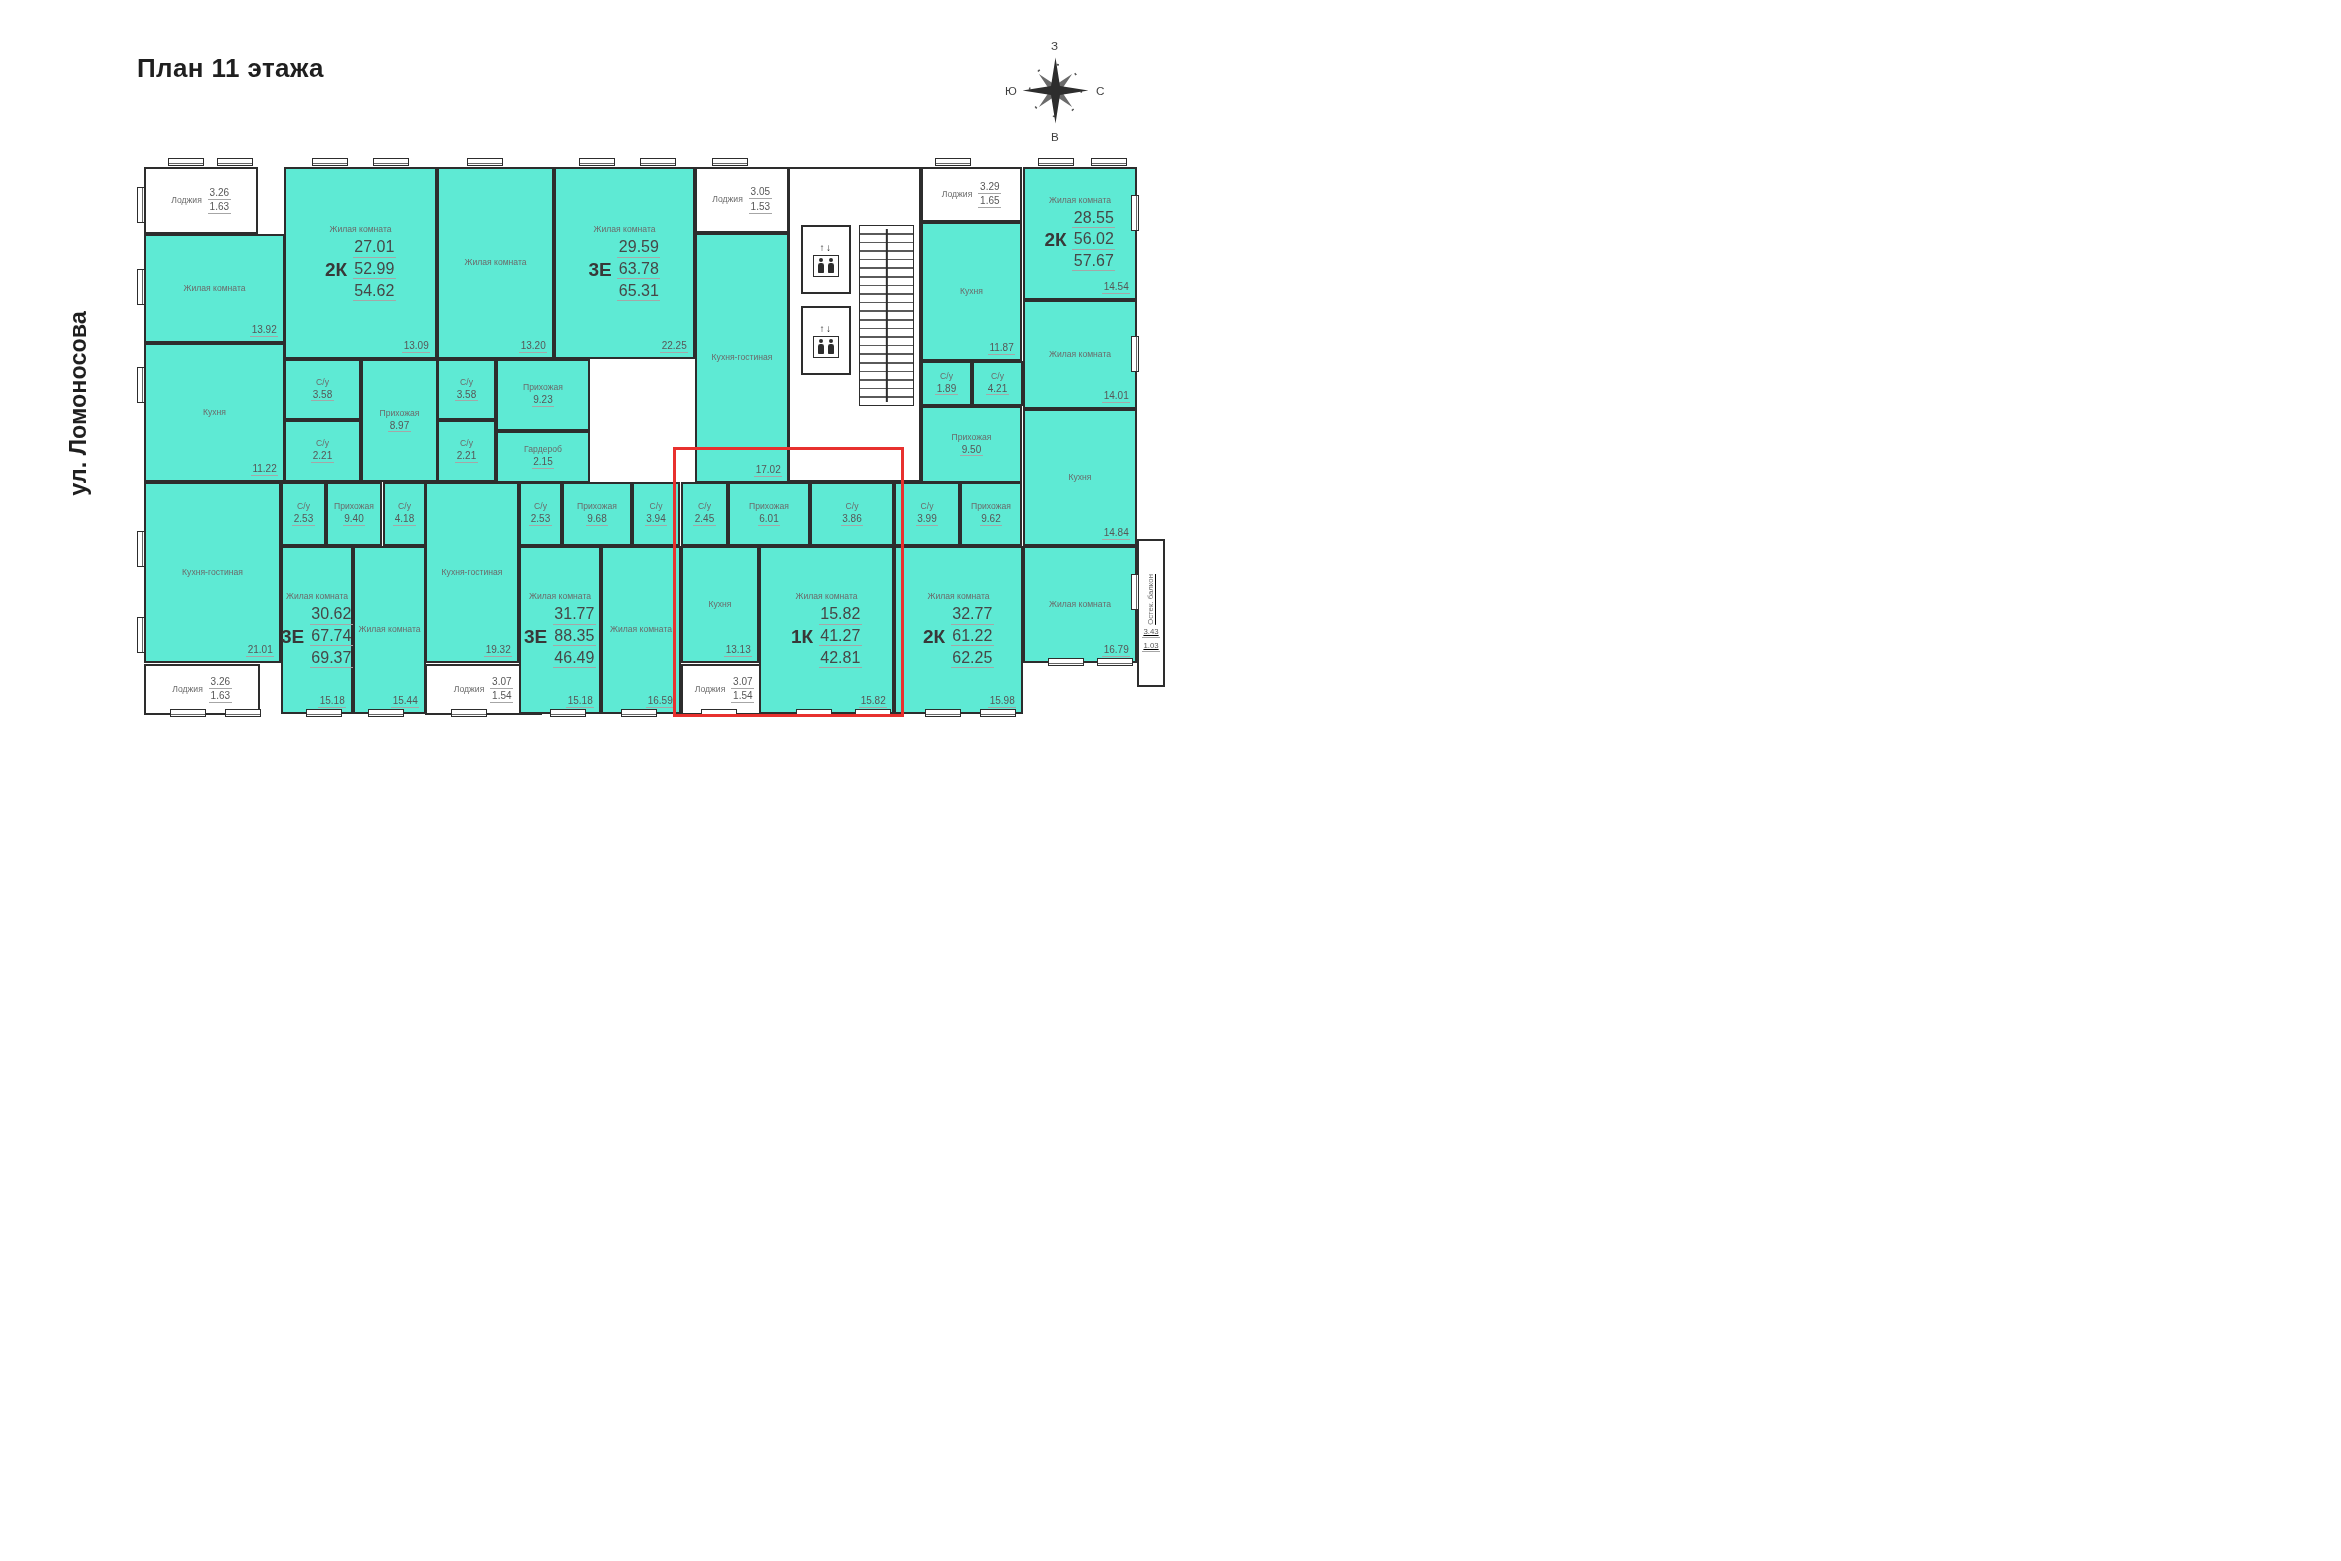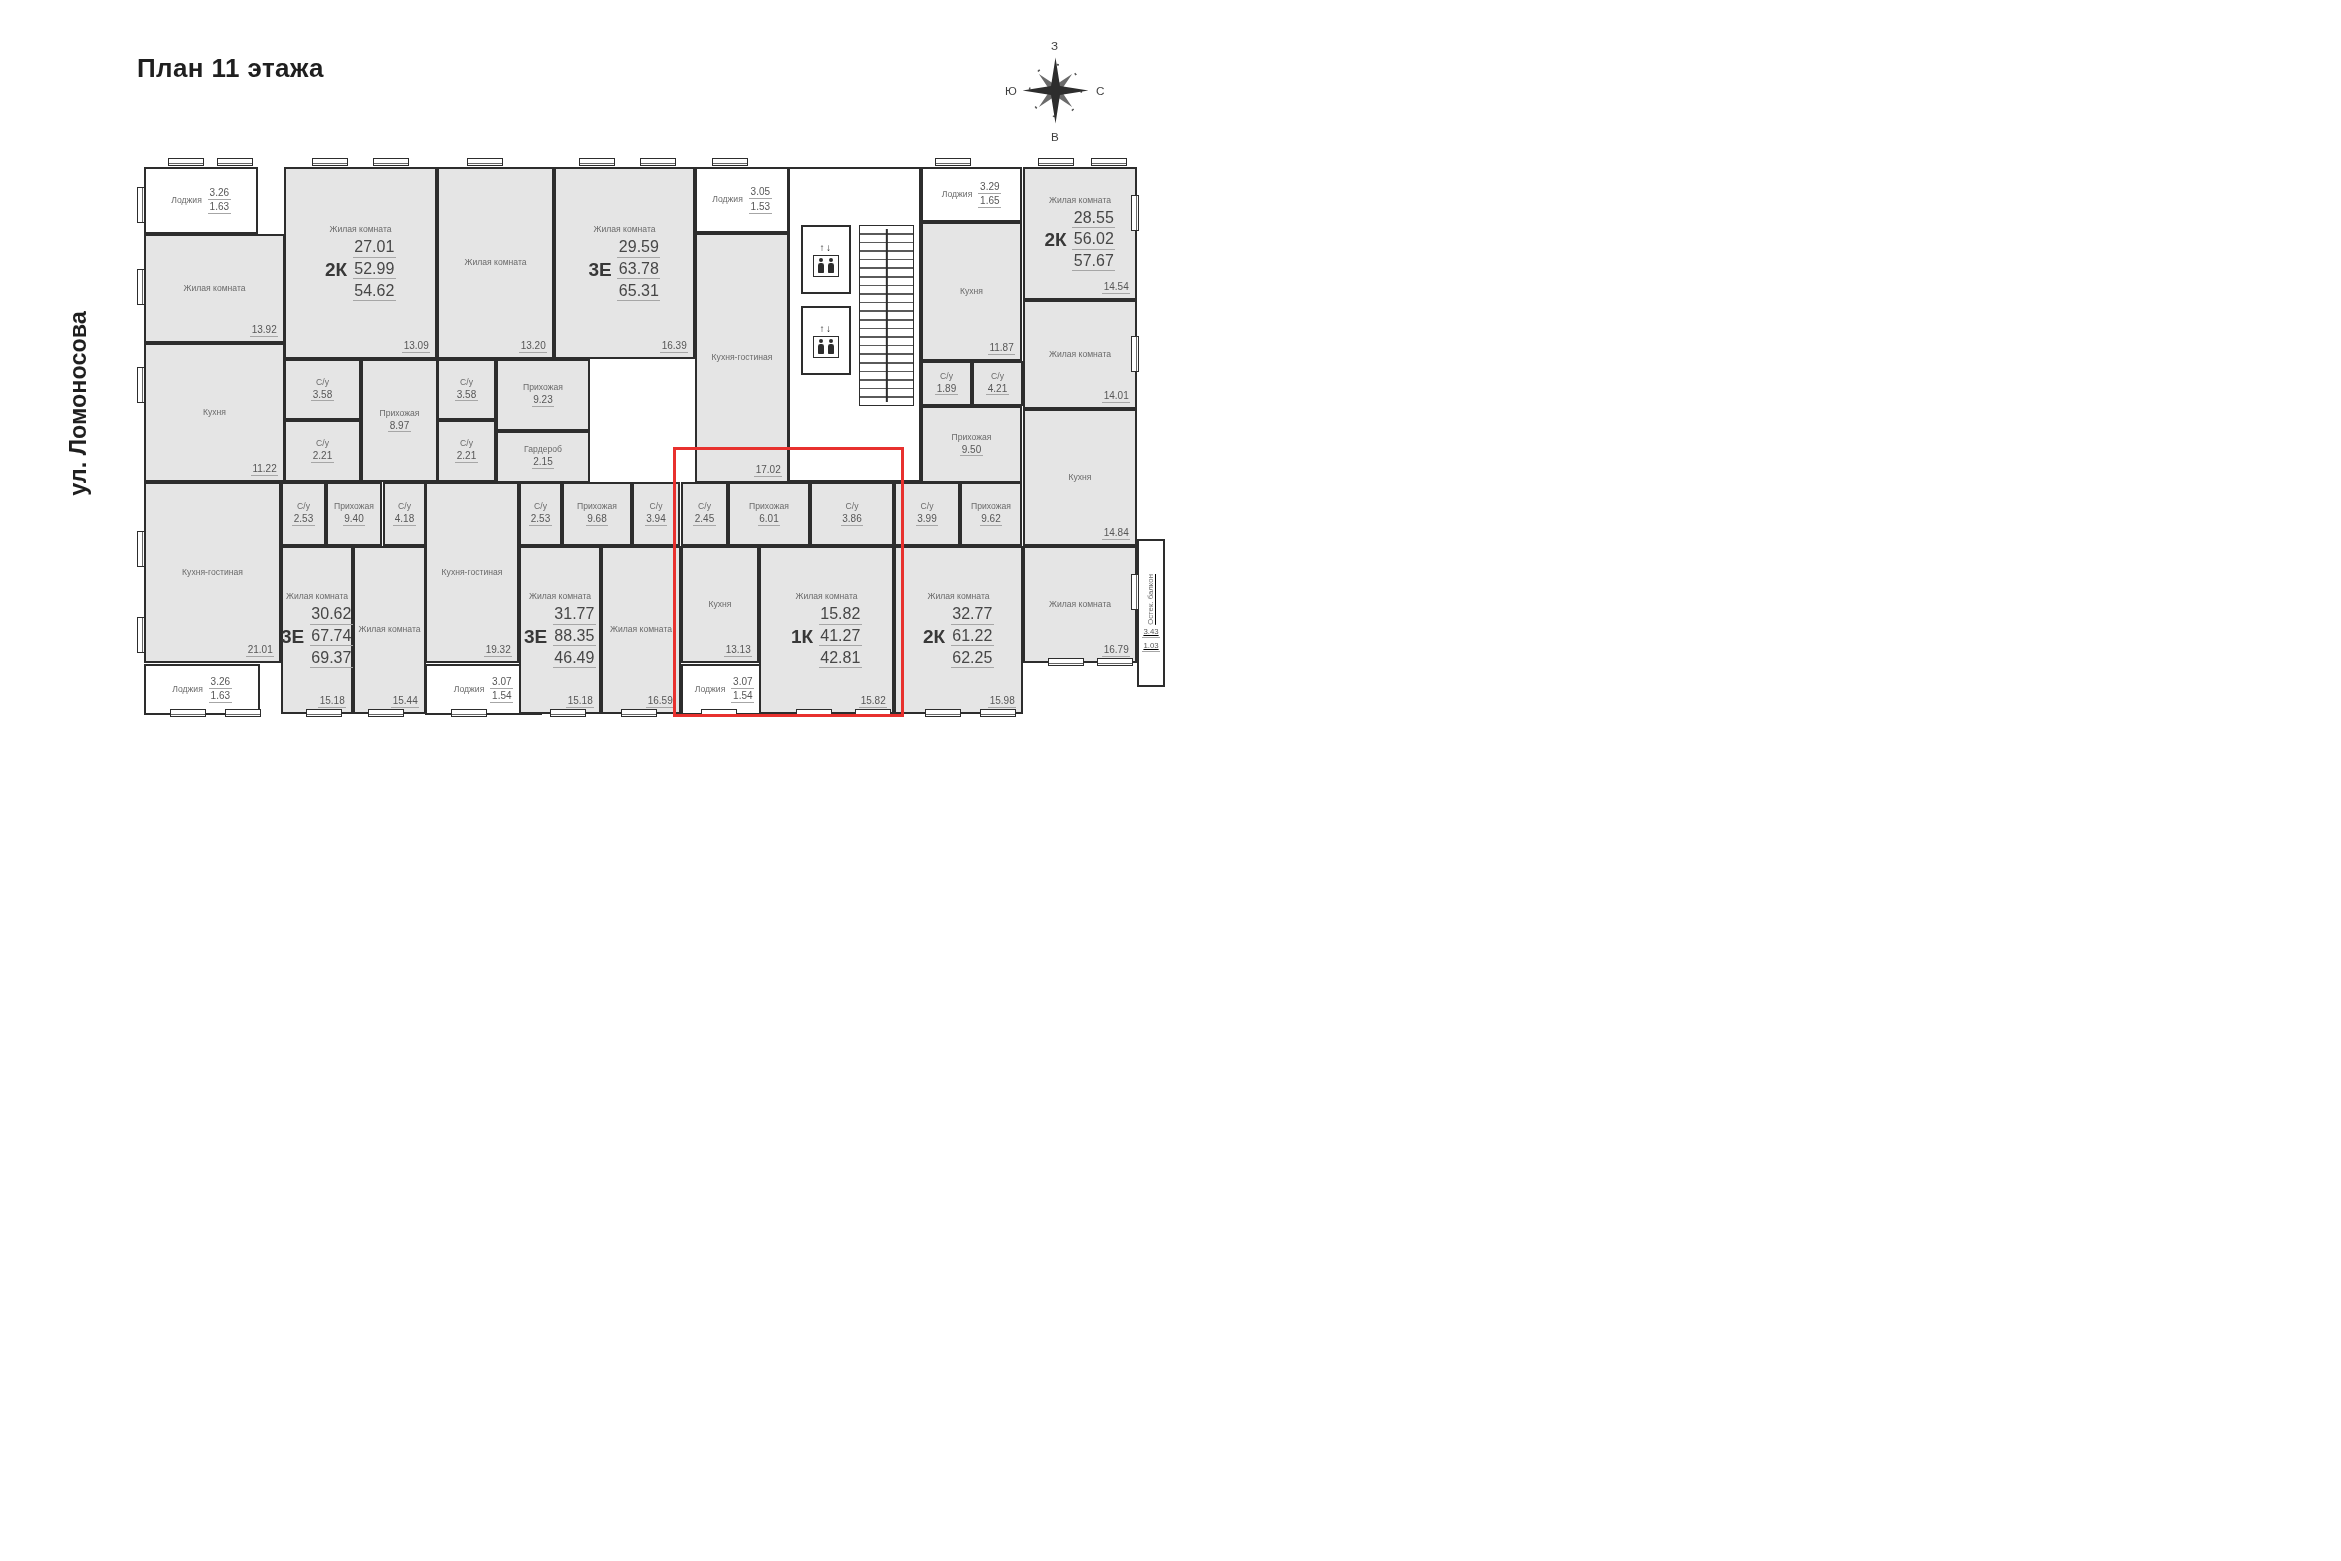--- a/index.html
+++ b/index.html
@@ -1,20 +1,20 @@
 <!DOCTYPE html>
 <html style="font-size:12.5px"><head>
 <meta charset="utf-8">
 <style>
   html,body{margin:0;padding:0;background:#fff;font-family:"Liberation Sans",sans-serif;}
   .canvas{position:relative;width:1171px;height:781px;background:#fff;overflow:hidden;}
   .title{position:absolute;left:137px;top:53px;font-size:26px;font-weight:bold;color:#1f1f1f;letter-spacing:0.4px;}
   .street{position:absolute;left:-39px;top:390px;width:234px;text-align:center;font-size:23.4px;font-weight:bold;color:#1f1f1f;transform:rotate(-90deg);}
   .watermark{position:absolute;left:55px;top:353px;font-size:81px;font-weight:bold;color:#bdbdbd;opacity:.5;letter-spacing:17px;z-index:40;pointer-events:none;white-space:nowrap;}
-  .room{position:absolute;background:#e5e5e5;border:2.3px solid #2d2d2d;box-sizing:border-box;display:flex;flex-direction:column;align-items:center;justify-content:center;gap:1px;padding:1.6px;z-index:2;}
+  .room{position:absolute;background:#5eead4;border:2.3px solid #2d2d2d;box-sizing:border-box;display:flex;flex-direction:column;align-items:center;justify-content:center;gap:1px;padding:1.6px;z-index:2;}
   .room.white{background:#fff;}
   .rname{font-size:8.6px;color:#6b6b6b;text-align:center;line-height:1.15;}
   .rarea{font-size:10px;color:#575757;border-bottom:1.2px solid #a6a6a6;padding:0 1.6px 0.8px;line-height:1.1;}
   .br{position:absolute;right:4.7px;bottom:3.9px;}
   .lrow{flex-direction:row;gap:6.2px;}
   .lnums{display:flex;flex-direction:column;align-items:center;gap:1.6px;}
   .tstack{display:flex;align-items:center;gap:5.5px;margin-top:2.3px;}
   .tletter{font-size:19px;font-weight:bold;color:#383838;}
   .tnums{display:flex;flex-direction:column;gap:2.3px;align-items:flex-start;}
   .tnums .rarea{font-size:16px;color:#474747;}
@@ -118,21 +118,21 @@
   <div class="room" style="left:554px;top:167px;width:141px;height:192px;">
     <span class="rname">Жилая комната</span>
     <div class="tstack">
       <span class="tletter">3Е</span>
       <span class="tnums">
         <span class="rarea">29.59</span>
         <span class="rarea">63.78</span>
         <span class="rarea">65.31</span>
       </span>
     </div>
-    <span class="rarea br">16.39</span>
+    <span class="rarea br">22.25</span>
   </div>
   <div class="room white lrow" style="left:695px;top:167px;width:94px;height:66px;">
     <span class="rname">Лоджия</span>
     <span class="lnums">
         <span class="rarea">3.05</span>
         <span class="rarea">1.53</span>
       </span>
   </div>
   <div class="room" style="left:695px;top:233px;width:94px;height:250px;">
     <span class="rname">Кухня-гостиная</span>

